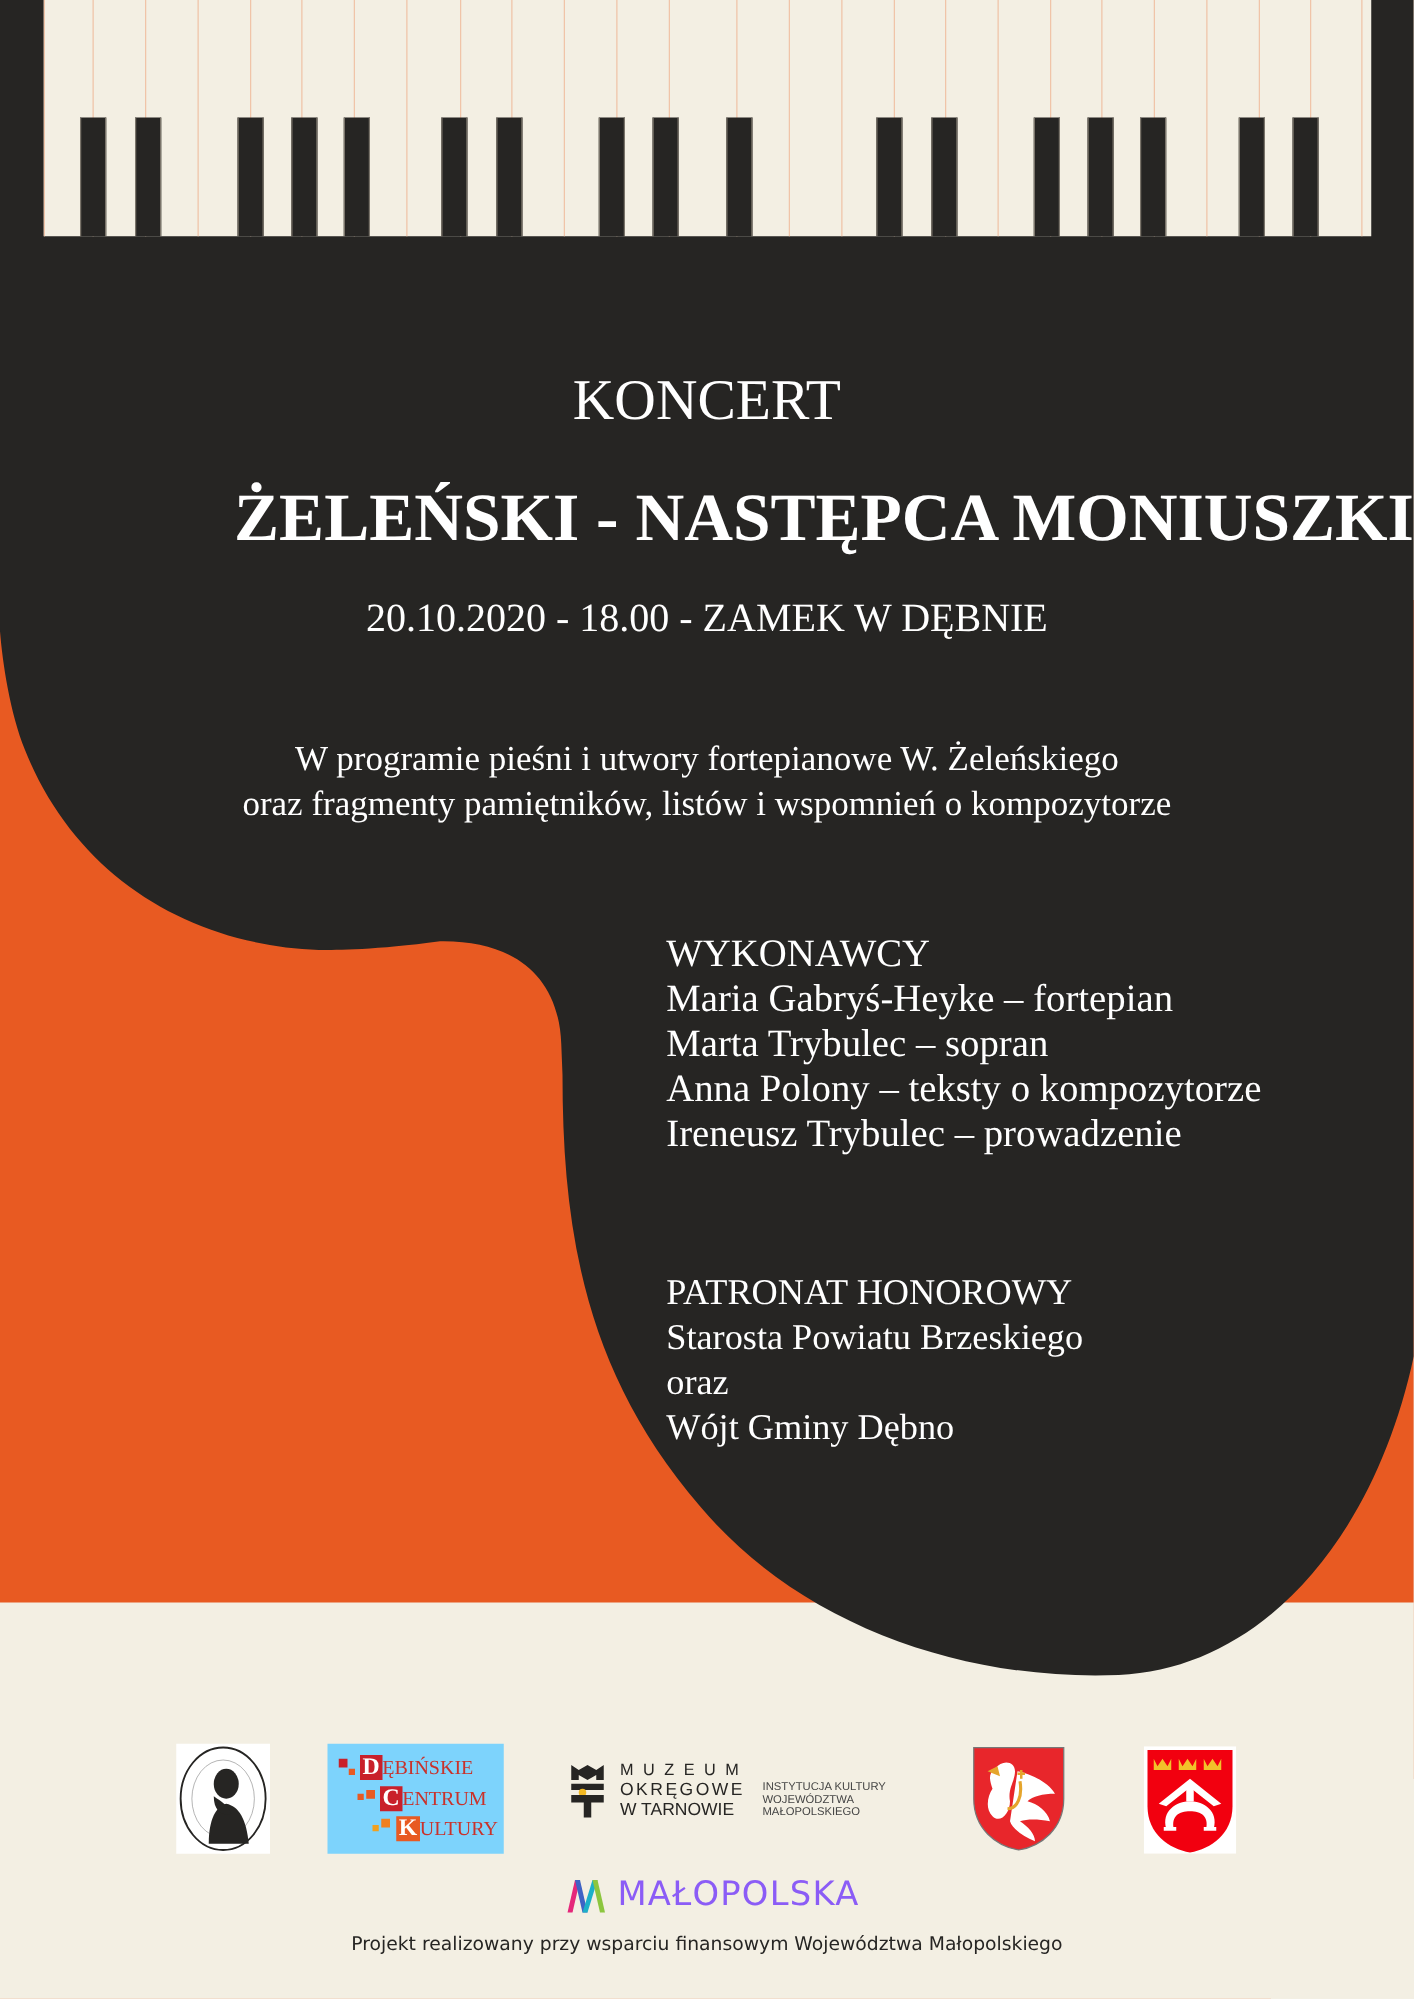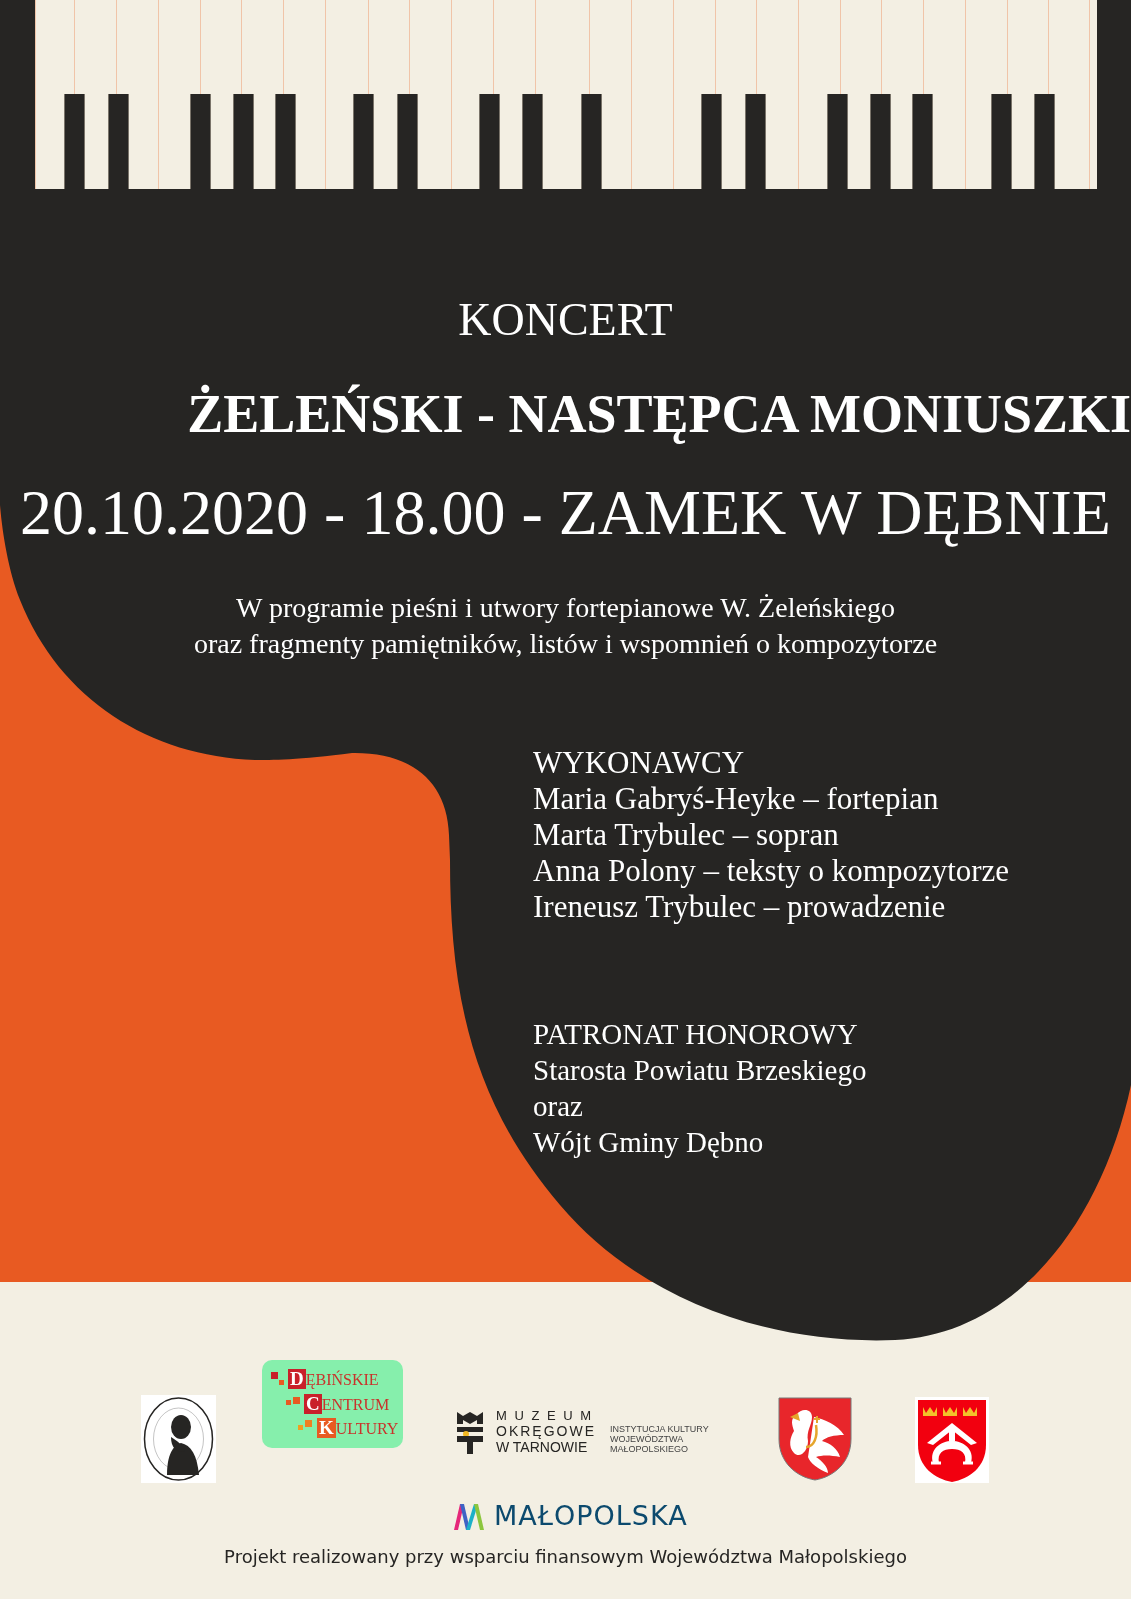--- a/index.html
+++ b/index.html
@@ -5,37 +5,37 @@
   html,body{margin:0;padding:0;}
   body{width:1131px;height:1599px;position:relative;overflow:hidden;background:#f3efe3;font-family:"Liberation Serif","DejaVu Serif",serif;}
   .bg-svg{position:absolute;left:0;top:0;width:1131px;height:1599px;}
   .keyboard{position:absolute;left:35px;top:0;width:1062px;height:189px;background:#f3efe3;}
   .white-key-line{position:absolute;top:0;width:1px;height:189px;background:#f0c4a8;}
   .black-key{position:absolute;top:94px;width:21px;height:95px;background:#262523;border-left:1px solid #7a746a;border-right:1px solid #7a746a;box-sizing:border-box;}
   .text{position:absolute;color:#ffffff;}
   .center{left:0;width:1131px;text-align:center;}
   .t-koncert{top:293px;font-size:46px;letter-spacing:0px;}
   .t-title{top:383px;font-size:54px;font-weight:bold;letter-spacing:0px;text-align:right;}
-  .t-date{top:476px;font-size:64px;}
+  .t-date{top:476px;font-size:32px;}
   .t-desc{top:590px;font-size:28px;line-height:36px;}
   .t-perf{left:533px;top:745px;font-size:31px;line-height:36px;}
   .t-patr{left:533px;top:1004px;font-size:29px;line-height:36px;margin-top:12px;}
   .logo{position:absolute;}
   .logo-fundacja{left:141px;top:1395px;width:75px;height:88px;background:#fff;}
-  .logo-dck{left:262px;top:1360px;width:141px;height:88px;background:#86efac;border-radius:10px;}
+  .logo-dck{left:262px;top:1395px;width:141px;height:88px;background:#7dd3fc;}
   .dck-row{position:absolute;font-family:"Liberation Serif",serif;color:#c9322b;font-size:16px;}
   .dck-cap{display:inline-block;background:#c9202a;color:#fff;font-weight:bold;padding:0 2px;font-size:19px;line-height:20px;}
   .dck-sq{position:absolute;width:7px;height:7px;}
   .logo-muzeum{left:455px;top:1410px;width:320px;height:50px;}
   .muz-text{position:absolute;font-family:Liberation Sans, sans-serif;color:#262523;}
   .logo-herb1{left:778px;top:1397px;width:74px;height:84px;}
   .logo-herb2{left:915px;top:1397px;width:74px;height:86px;}
   .malopolska{position:absolute;left:452px;top:1500px;height:34px;}
-  .malo-text{position:absolute;left:494px;top:1500px;font-family:"DejaVu Sans",sans-serif;font-size:27px;color:#0c4a6e;letter-spacing:1px;}
-  .footer-note{position:absolute;left:0;width:1131px;text-align:center;top:1546px;font-family:"DejaVu Sans",sans-serif;font-size:18px;color:#262523;}
+  .malo-text{position:absolute;left:494px;top:1500px;font-family:"DejaVu Sans",sans-serif;font-size:27px;color:#8b5cf6;letter-spacing:1px;}
+  .footer-note{position:absolute;left:0;width:1131px;text-align:center;top:1546px;font-family:"DejaVu Sans",sans-serif;font-size:15px;color:#262523;}
 </style>
 </head>
 <body>
 
 <svg class="bg-svg" viewBox="0 0 1131 1599" xmlns="http://www.w3.org/2000/svg">
 
   <rect x="0" y="0" width="1131" height="1599" fill="#f3efe3"></rect>
 
   <rect x="0" y="480" width="1131" height="802" fill="#e85a22"></rect>
 

